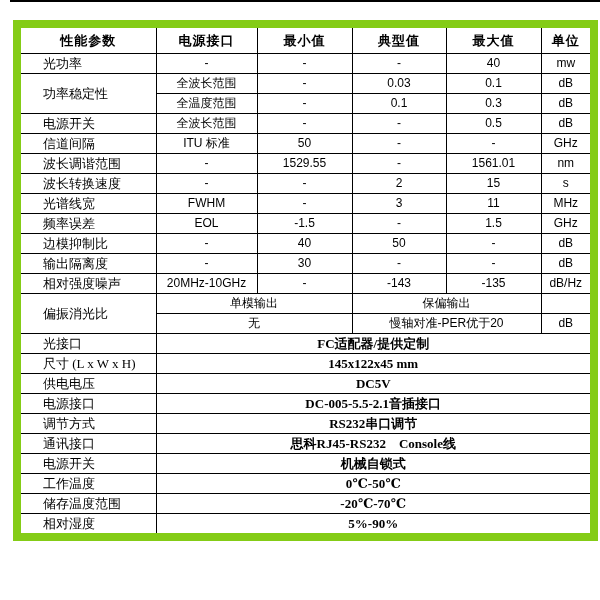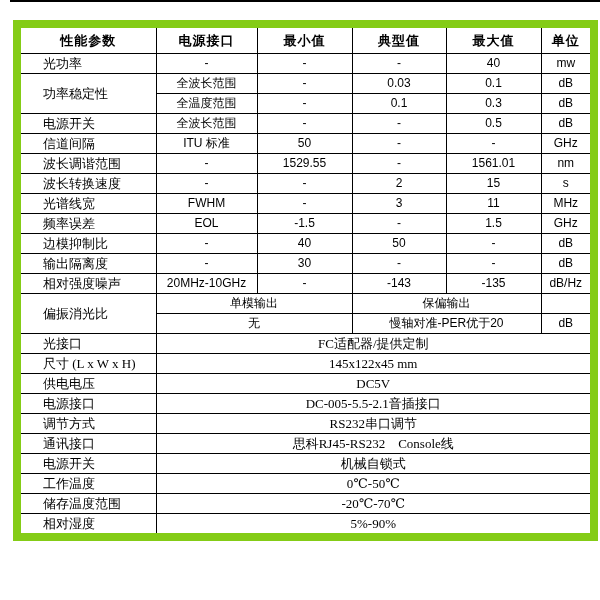--- a/index.html
+++ b/index.html
@@ -23,21 +23,21 @@
     font-size:13px;font-weight:bold;text-align:center;height:25px;letter-spacing:1px;
   }
   .spec td{
     font-size:12px;text-align:center;height:19px;line-height:19px;
   }
   .spec td.lbl{
     text-align:left;font-size:13px;padding-left:22px;
     font-family:"Liberation Serif","DejaVu Serif",serif;
   }
   .spec td.ser{
-    font-family:"Liberation Serif","DejaVu Serif",serif;font-size:13px;
+    font-family:"Liberation Serif","DejaVu Serif",serif;font-size:13px;font-weight:bold;
   }
 </style>
 </head>
 <body>
 
 <div class="top-rule"></div>
 
 <table class="spec">
   <colgroup>
     <col style="width:139px">

